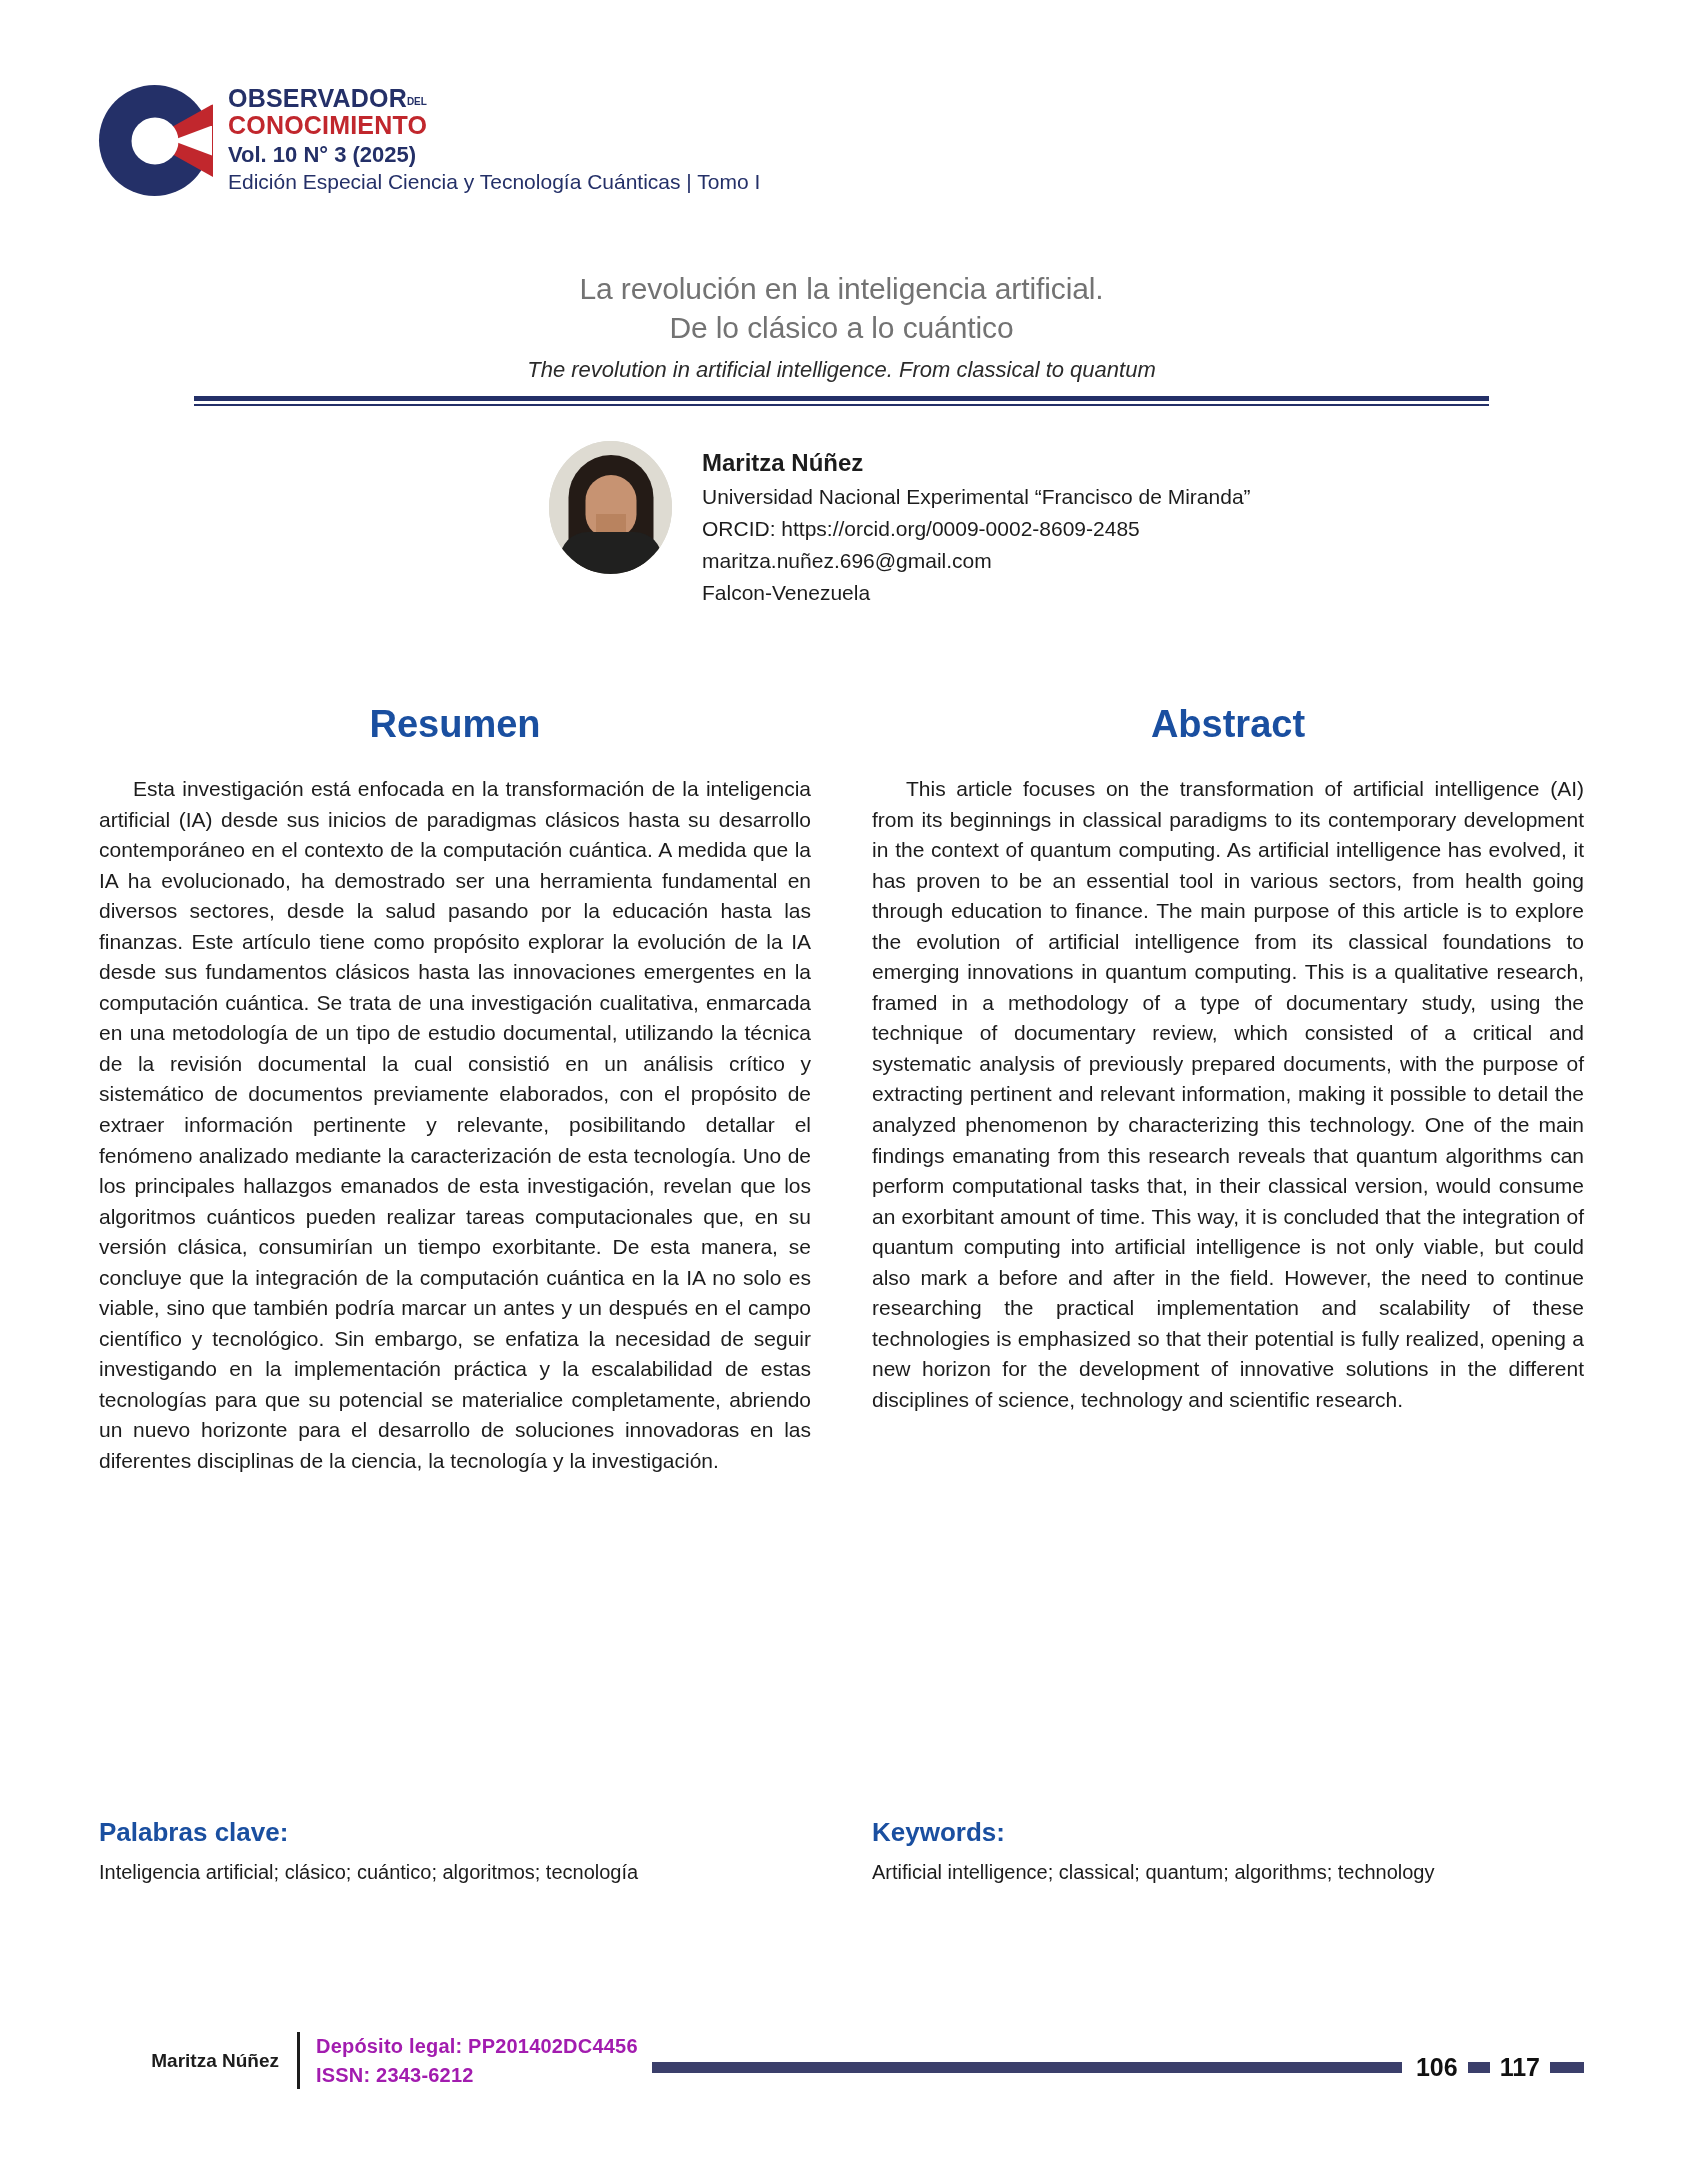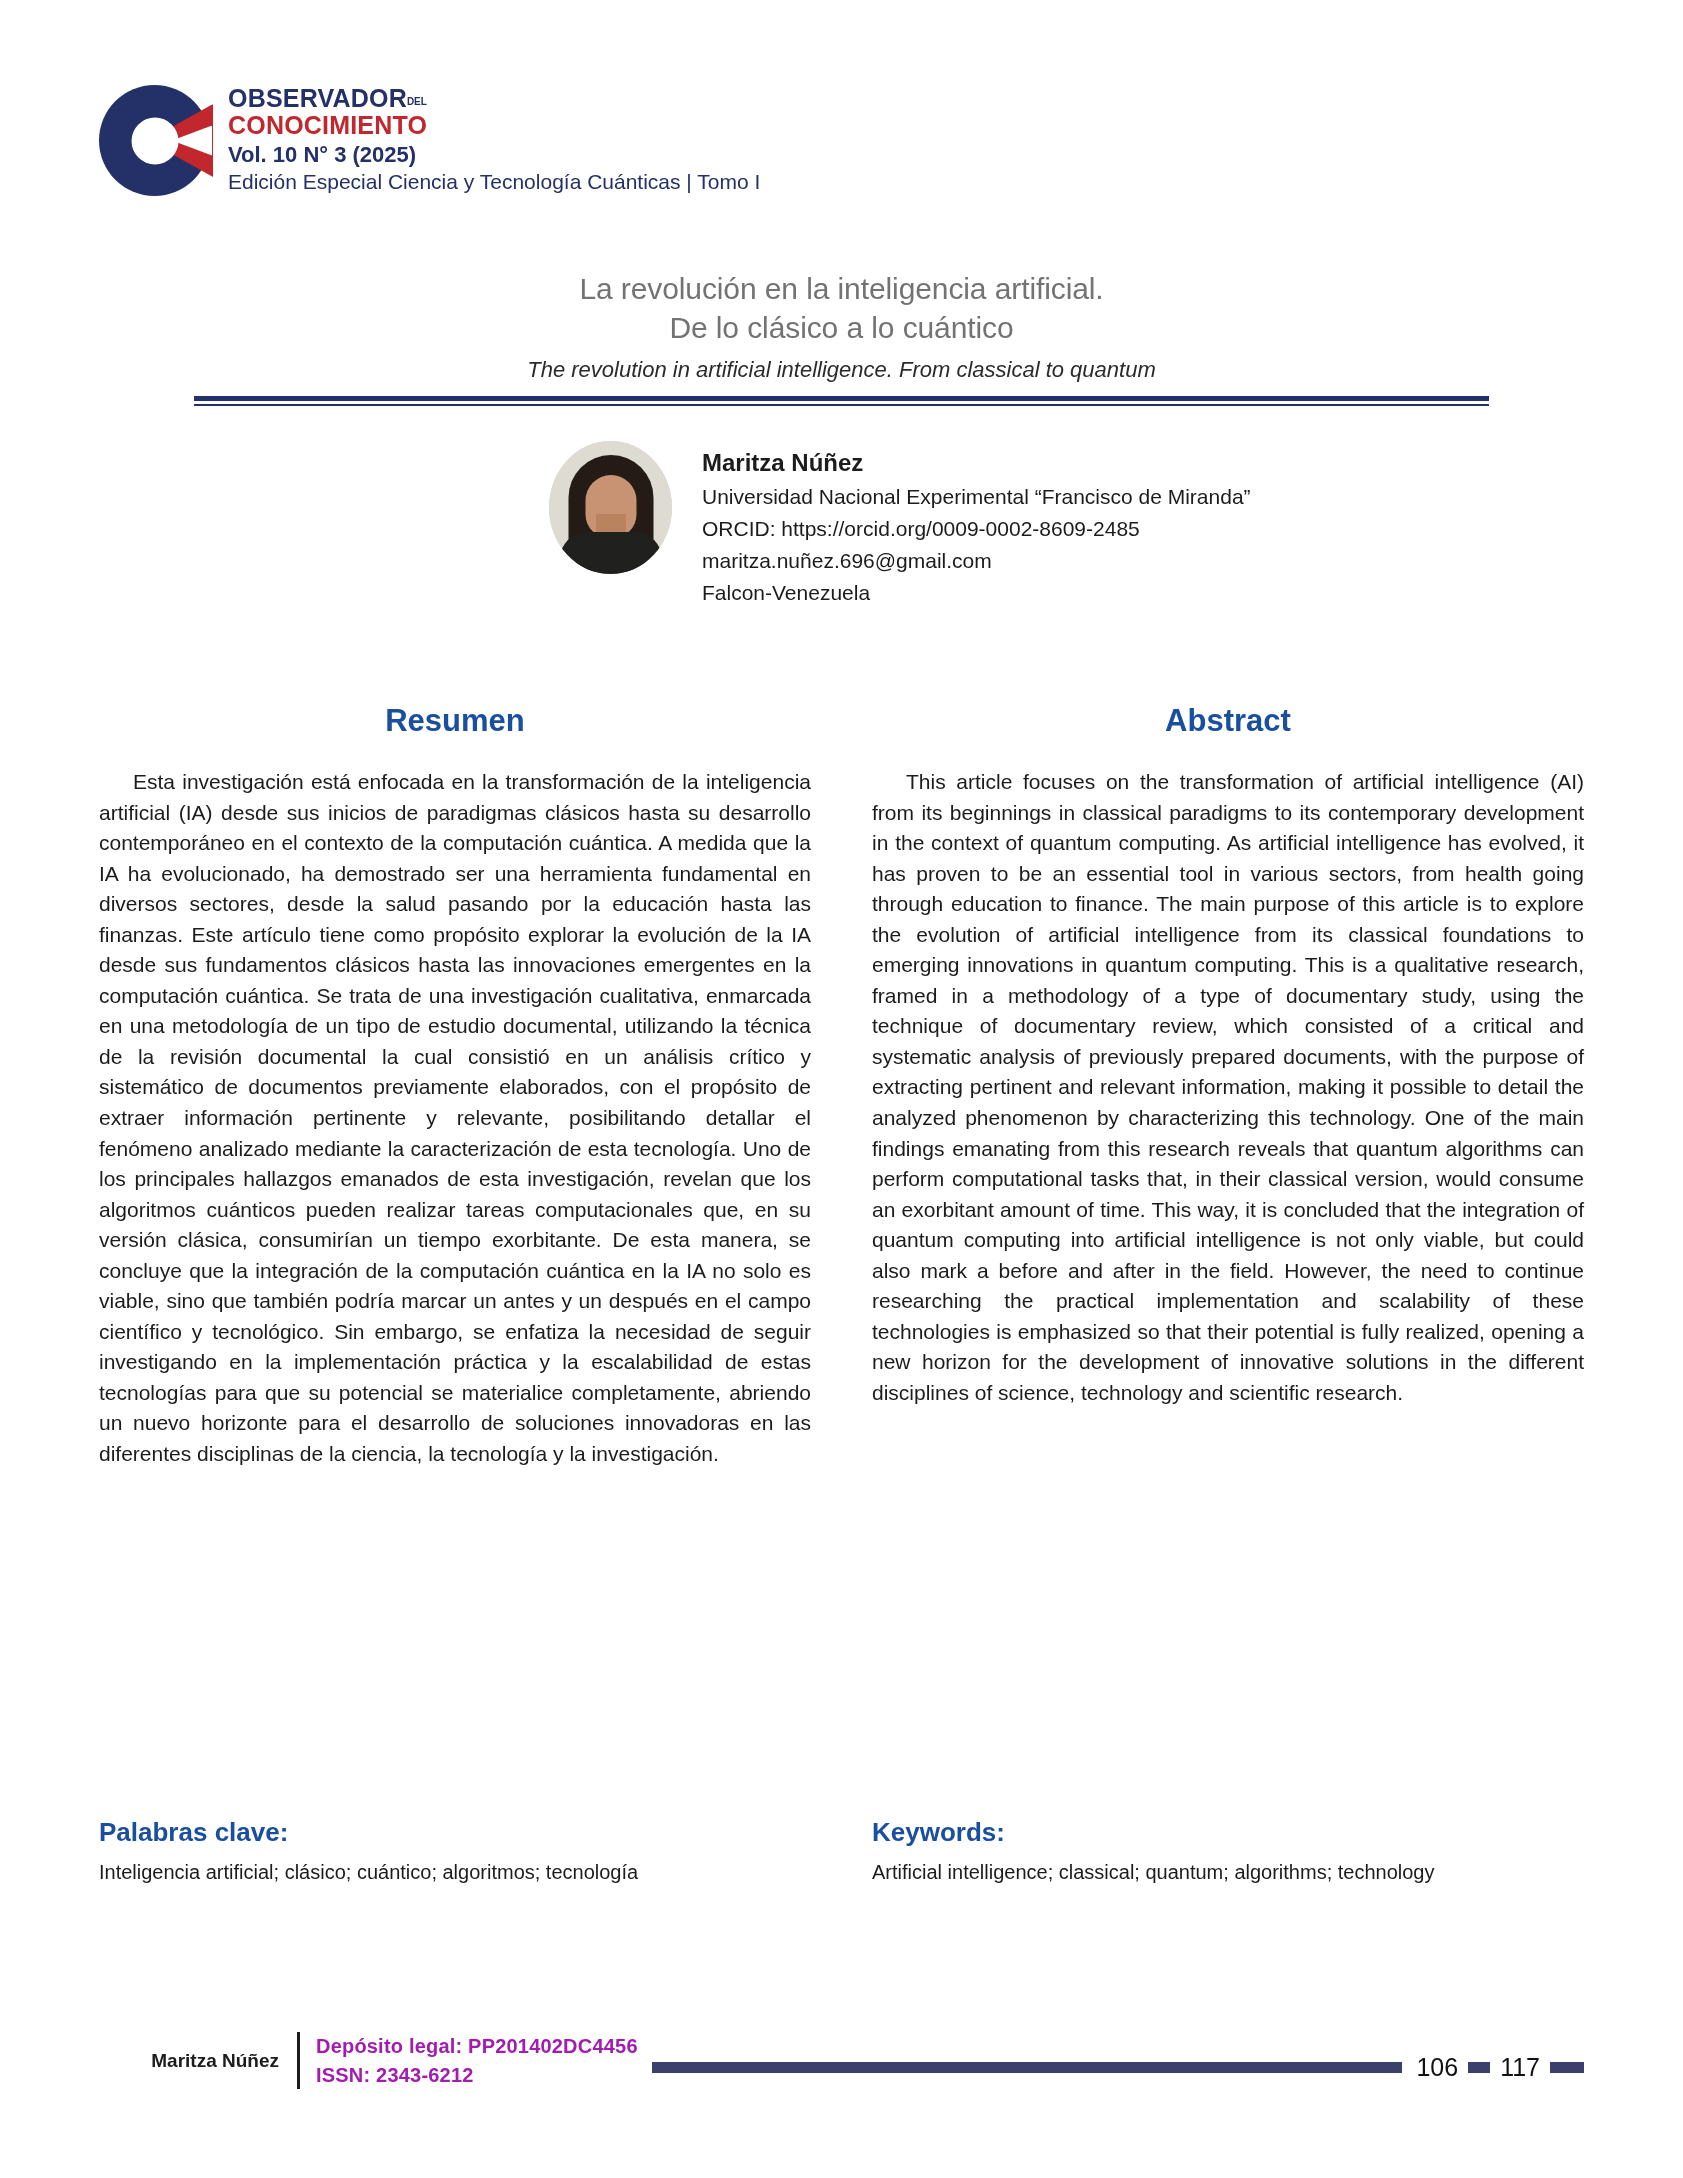--- a/index.html
+++ b/index.html
@@ -198,21 +198,21 @@
     position: absolute;
     left: 99px;
     right: 99px;
     top: 703px;
     display: flex;
     gap: 61px;
   }
   .col { width: 713px; }
   .col-head {
     text-align: center;
-    font-size: 31px;
+    font-size: 38px;
     font-weight: 700;
     color: #1a4fa0;
     margin-bottom: 28px;
   }
   .col-body {
     font-size: 21px;
     line-height: 1.455;
     text-align: justify;
     text-justify: inter-word;
     color: #1c1c1c;
@@ -289,21 +289,21 @@
   }
   .footer-pages {
     display: flex;
     align-items: center;
     gap: 10px;
     position: relative;
     top: 7px;
   }
   .pg-num {
     font-size: 25px;
-    font-weight: 400;
+    font-weight: 700;
     color: #111111;
     line-height: 1;
     text-align: center;
   }
   .pg-sq {
     width: 22px;
     height: 11px;
     background: #3b3f6b;
     flex: 0 0 auto;
   }

